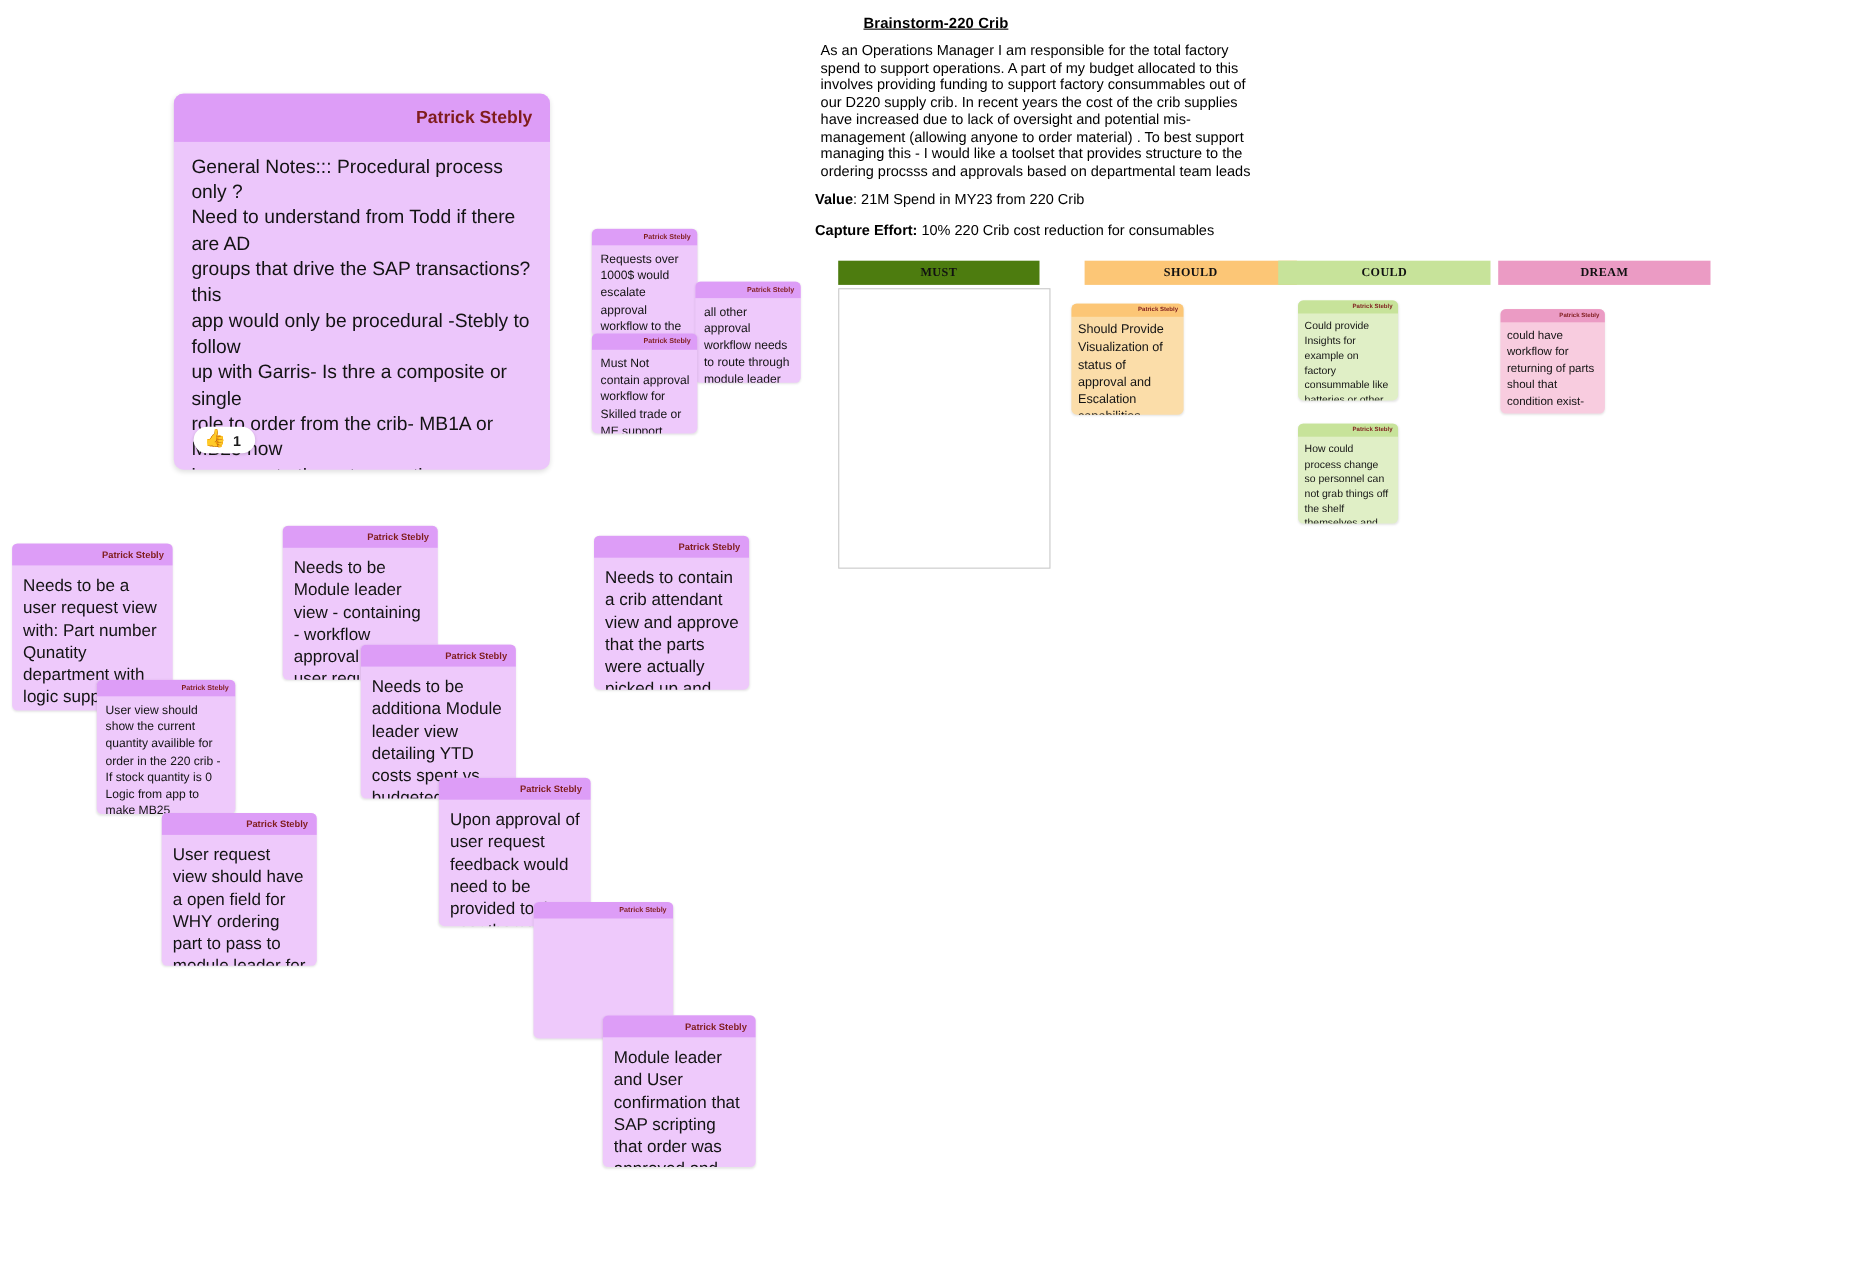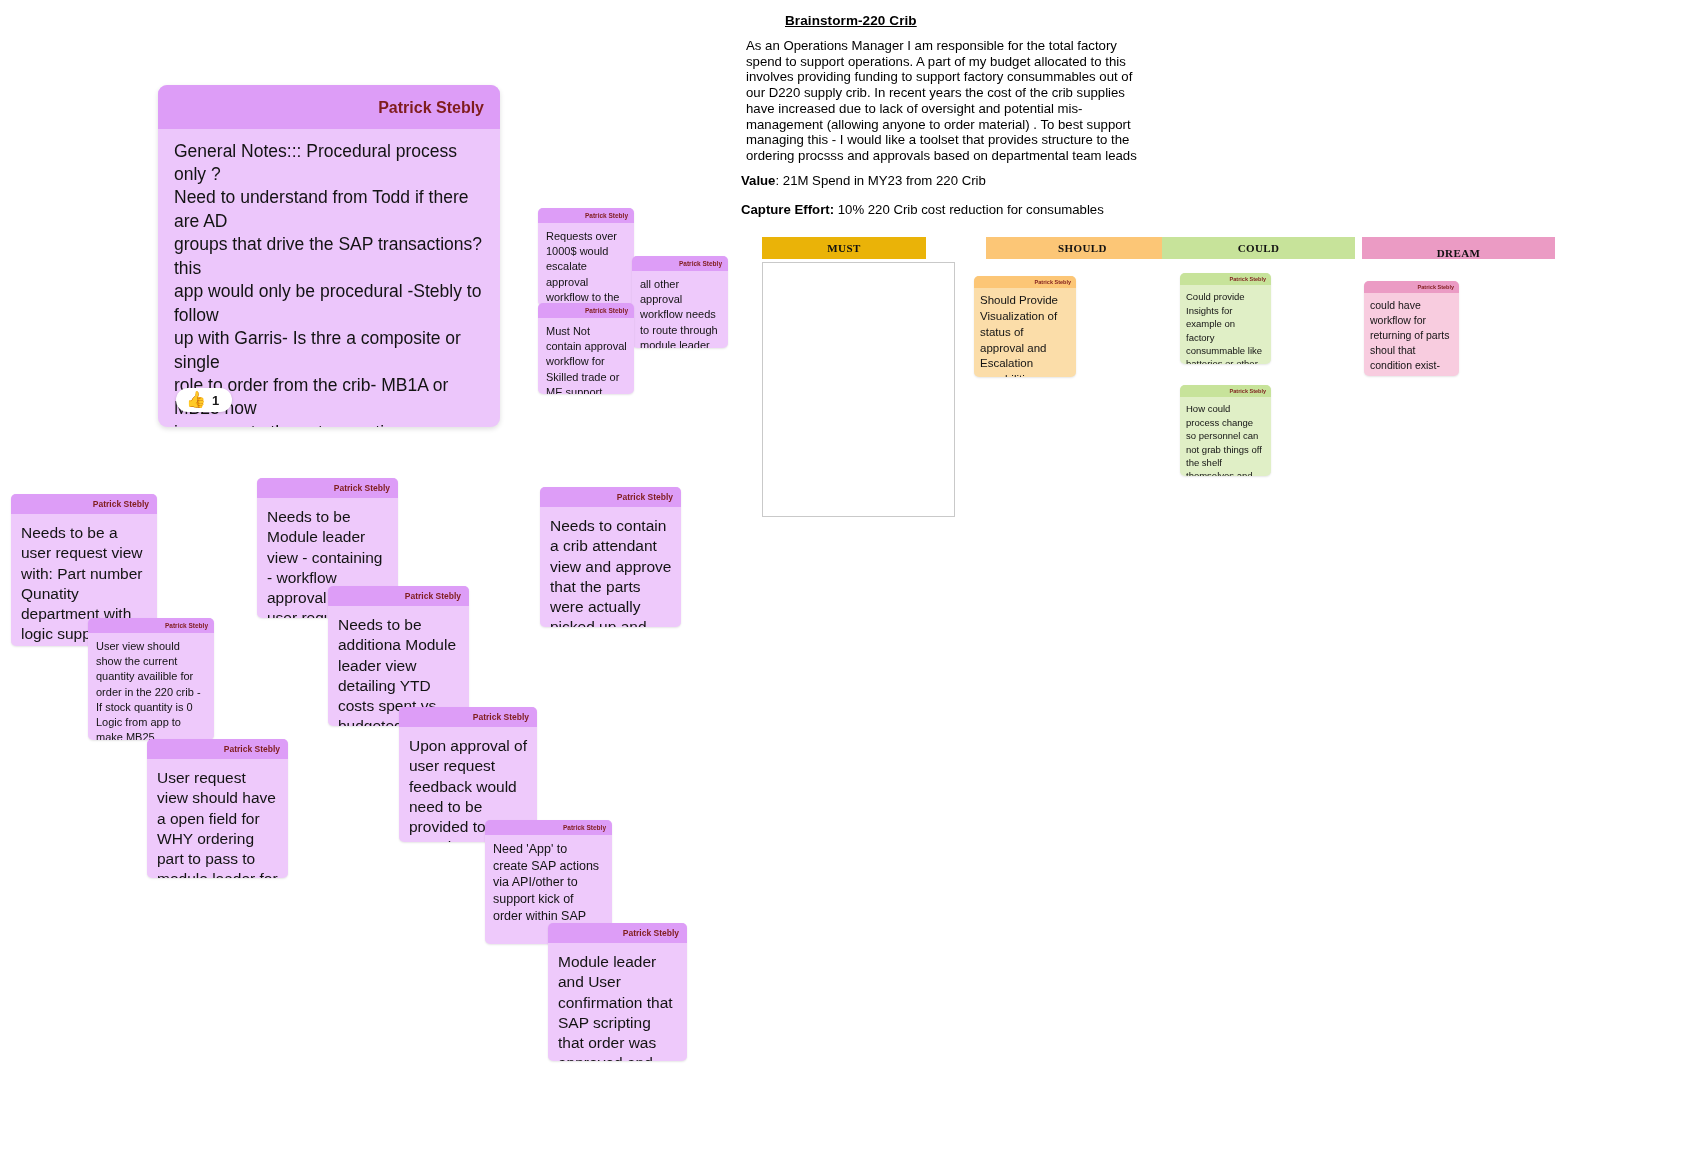--- a/index.html
+++ b/index.html
@@ -129,21 +129,20 @@
     <div class="body">Needs to be additiona Module leader view detailing YTD costs spent vs. budgeted within the app</div>
   </div>
 
   <div class="note med" style="left:399px; top:707px; width:138px; height:135px; background:#eec9fb;">
     <div class="hdr" style="background:#dd9df7;">Patrick Stebly</div>
     <div class="body">Upon approval of user request feedback would need to be provided to the user themselves</div>
   </div>
 
   <div class="note sml" style="left:485px; top:820px; width:127px; height:124px; background:#eec9fb;">
     <div class="hdr" style="background:#dd9df7;">Patrick Stebly</div>
-    <div class="body" style="font-size:12.5px; line-height:1.33;">Need 'App' to create SAP actions via API/other to support kick of order within SAP</div>
   </div>
 
   <div class="note med" style="left:548px; top:923px; width:139px; height:138px; background:#eec9fb;">
     <div class="hdr" style="background:#dd9df7;">Patrick Stebly</div>
     <div class="body">Module leader and User confirmation that SAP scripting that order was approved and SAP M1B activity has been completed</div>
   </div>
 
   <div class="note med" style="left:540px; top:487px; width:141px; height:140px; background:#eec9fb;">
     <div class="hdr" style="background:#dd9df7;">Patrick Stebly</div>
     <div class="body">Needs to contain a crib attendant view and approve that the parts were actually picked up and that they were approved</div>
@@ -161,30 +160,30 @@
 ordering procsss and approvals based on departmental  team leads</div>
 
   <div class="brief brief-line" style="left:741px; top:173px;">
     <b>Value</b><span>: 21M Spend in MY23 from 220 Crib</span>
   </div>
 
   <div class="brief brief-line" style="left:741px; top:202px;">
     <b>Capture Effort:</b><span> 10% 220 Crib cost reduction for consumables</span>
   </div>
 
-  <div class="moscow-hdr" style="left:762px; top:237px; width:164px; height:22px; background:#eab308;">
+  <div class="moscow-hdr" style="left:762px; top:237px; width:183px; height:22px; background:#4d7c0f;">
     <span>MUST</span>
   </div>
   <div class="moscow-hdr" style="left:962px; top:237px; width:193px; height:22px; background:#fcc676;margin-left:24px;">
     <span>SHOULD</span>
   </div>
   <div class="moscow-hdr" style="left:1162px; top:237px; width:193px; height:22px; background:#c7e39a;">
     <span>COULD</span>
   </div>
-  <div class="moscow-hdr" style="left:1362px; top:237px; width:193px; height:22px; background:#eb9bc4;align-items:flex-end;">
+  <div class="moscow-hdr" style="left:1362px; top:237px; width:193px; height:22px; background:#eb9bc4;">
     <span>DREAM</span>
   </div>
 
   <div class="moscow-col-box" style="left:762px; top:262px; width:193px; height:255px;"></div>
 
   <div class="note tiny" style="left:974px; top:276px; width:102px; height:101px; background:#fbdda9;">
     <div class="hdr" style="background:#fcc676;">Patrick Stebly</div>
     <div class="body" style="font-size:11.5px; line-height:1.38;">Should Provide Visualization of status of approval and Escalation capabilities</div>
   </div>
 

